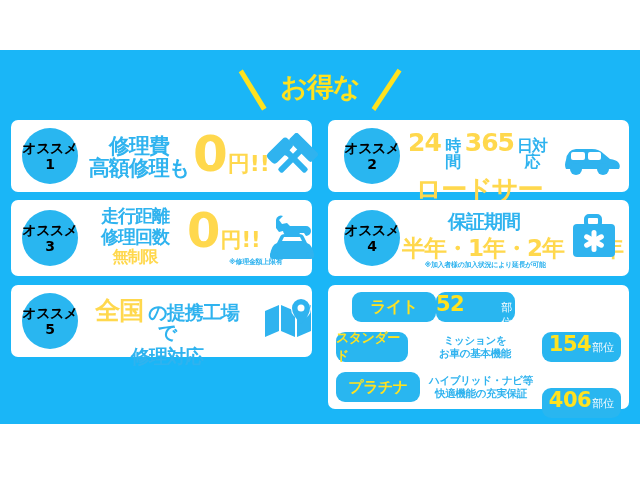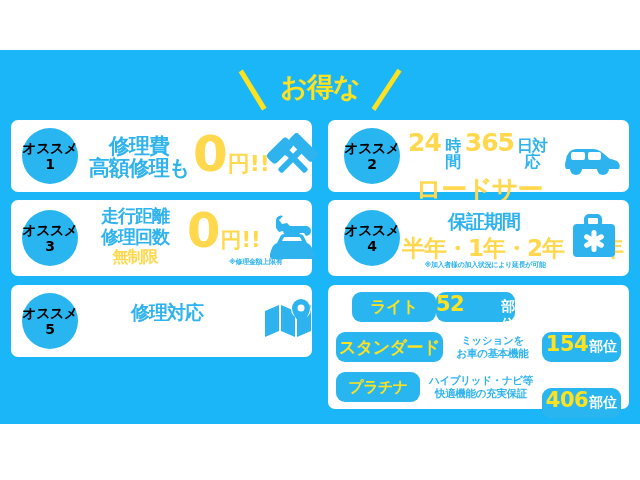--- a/index.html
+++ b/index.html
@@ -82,21 +82,21 @@
   .plan-desc{
     color:#2fb3ef;font-weight:700;font-size:10.5px;line-height:1.22;
     text-align:center;flex:1;letter-spacing:-0.3px;
   }
   .count-pill{
     background:#29b6f0;border-radius:9px;
     display:flex;align-items:baseline;justify-content:center;
     box-sizing:border-box;
   }
   .count-num{color:#ffe21f;font-weight:700;font-size:21px;letter-spacing:-0.5px;}
-  .count-unit{color:#ffffff;font-weight:700;font-size:14px;margin-left:1px;text-align:right;}
+  .count-unit{color:#ffffff;font-weight:400;font-size:11px;margin-left:1px;}
 </style>
 </head>
 <body>
 
 <div class="poster">
 
   <div class="cyan-band"></div>
 
   <div class="title-row">
     <span class="slash left">＼</span>
@@ -204,20 +204,24 @@
       </svg>
     </span>
   </div>
 
   <div class="card" style="left:11px;top:285px;width:301px;height:72px;">
     <div class="badge" style="left:11px;top:8px;width:56px;height:56px;">
       <span class="b-text">オススメ</span>
       <span class="b-num">5</span>
     </div>
     <div style="position:absolute;left:76px;top:13px;width:160px;text-align:center;">
+      <div style="line-height:1;">
+        <span class="yellow" style="font-size:25px;font-weight:700;letter-spacing:-1px;">全国</span>
+        <span class="blue" style="font-size:19px;font-weight:700;letter-spacing:-1px;">の提携工場で</span>
+      </div>
       <div class="blue" style="font-size:19px;font-weight:700;letter-spacing:-1px;line-height:1;margin-top:7px;font-family:Liberation Mono, monospace;">修理対応</div>
     </div>
     <span class="icon" style="left:250px;top:12px;">
       <svg width="56" height="48" viewBox="0 0 56 48" fill="#2fb3ef">
         <path d="M4 14 l14 -6 v26 l-14 6z"></path>
         <path d="M20 8 l14 6 v26 l-14 -6z"></path>
         <path d="M36 14 l14 -6 v26 l-14 6z"></path>
         <circle cx="40" cy="12" r="10" fill="#ffffff"></circle>
         <path d="M40 2 a9 9 0 0 1 9 9 q0 7 -9 16 q-9 -9 -9 -16 a9 9 0 0 1 9 -9z"></path>
         <circle cx="40" cy="11" r="3.5" fill="#ffffff"></circle>
@@ -229,21 +233,21 @@
 
     <div class="plan-row" style="left:24px;top:5px;width:285px;height:34px;">
       <div class="pill" style="width:84px;height:30px;font-size:16px;letter-spacing:-0.5px;">ライト</div>
       <div class="count-pill" style="width:79px;height:30px;gap:36px;">
         <span class="count-num">52</span>
         <span class="count-unit">部位</span>
       </div>
     </div>
 
     <div class="plan-row" style="left:8px;top:45px;width:285px;height:34px;">
-      <div class="pill" style="width:107px;height:30px;font-size:17px;letter-spacing:-0.5px;">スタンダード</div>
+      <div class="pill" style="width:72px;height:30px;font-size:13px;letter-spacing:-0.5px;">スタンダード</div>
       <div class="plan-desc">
         <span>ミッションを</span><br>
         <span>お車の基本機能</span>
       </div>
       <div class="count-pill" style="width:79px;height:30px;">
         <span class="count-num">154</span>
         <span class="count-unit">部位</span>
       </div>
     </div>
 

